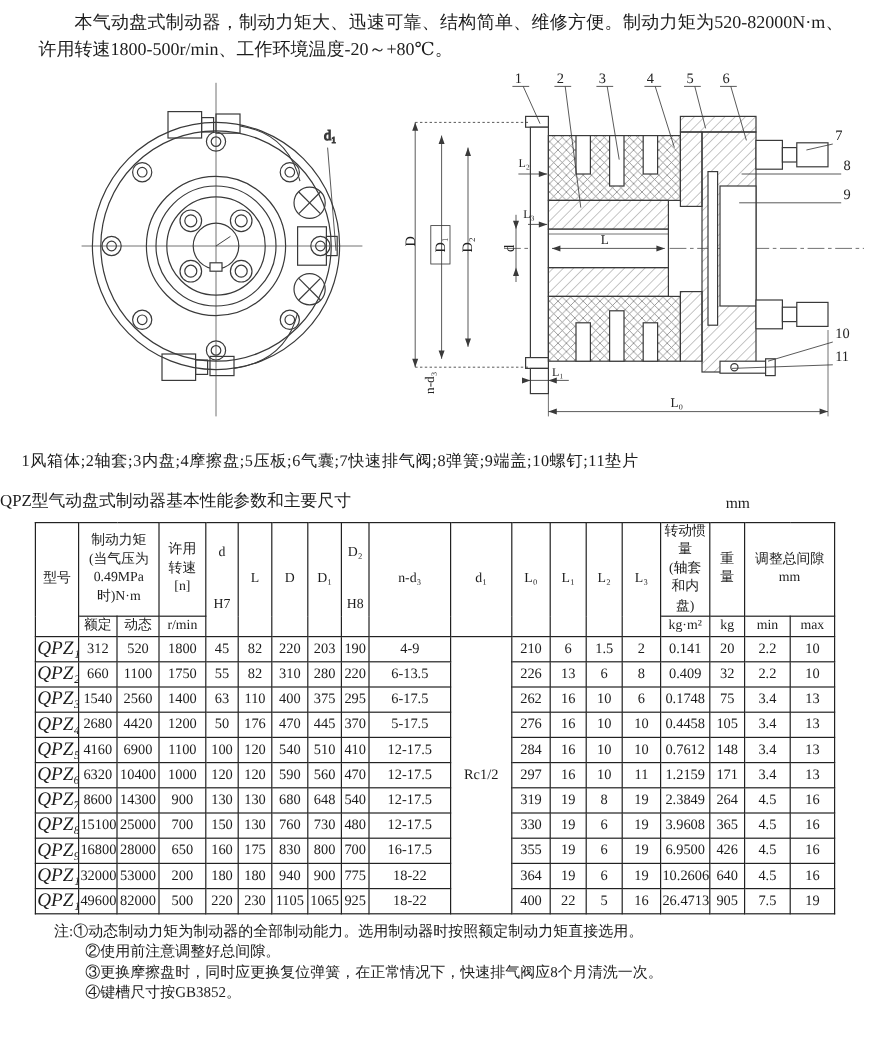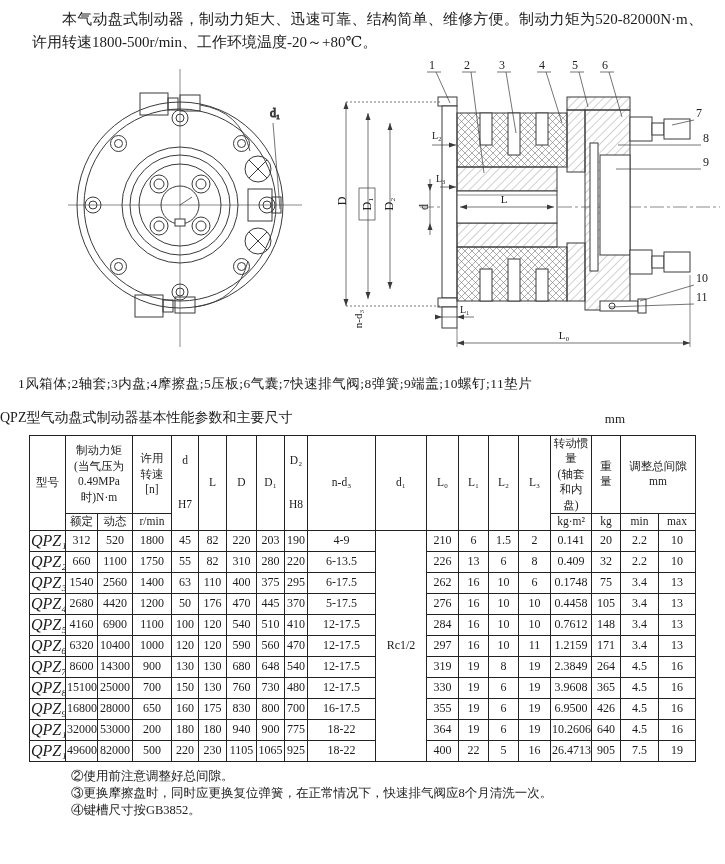--- a/index.html
+++ b/index.html
@@ -597,16 +597,17 @@
         <td>16</td>
         <td>26.4713</td>
         <td>905</td>
         <td>7.5</td>
         <td>19</td>
       </tr>
     </tbody>
 </table>
 
 <div class="notes">
+  <div class="note-line"><span>注:</span><span>①动态制动力矩为制动器的全部制动能力。选用制动器时按照额定制动力矩直接选用。</span></div>
   <div class="note-line rest">②使用前注意调整好总间隙。</div>
   <div class="note-line rest">③更换摩擦盘时，同时应更换复位弹簧，在正常情况下，快速排气阀应8个月清洗一次。</div>
   <div class="note-line rest">④键槽尺寸按GB3852。</div>
 </div>
 
 </body></html>

